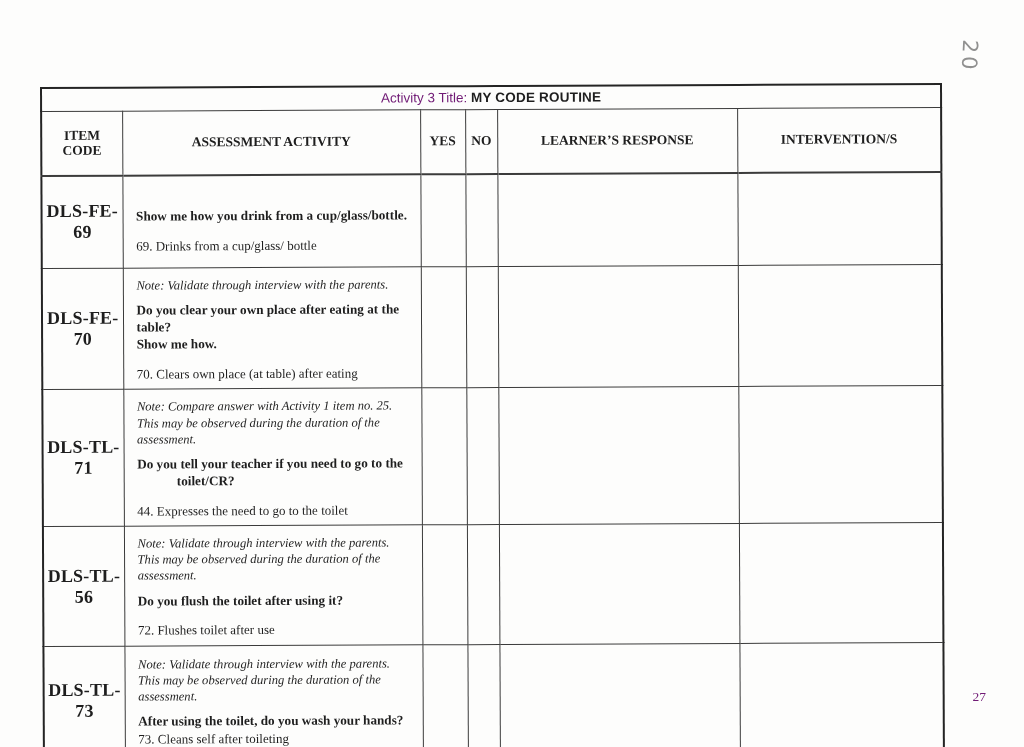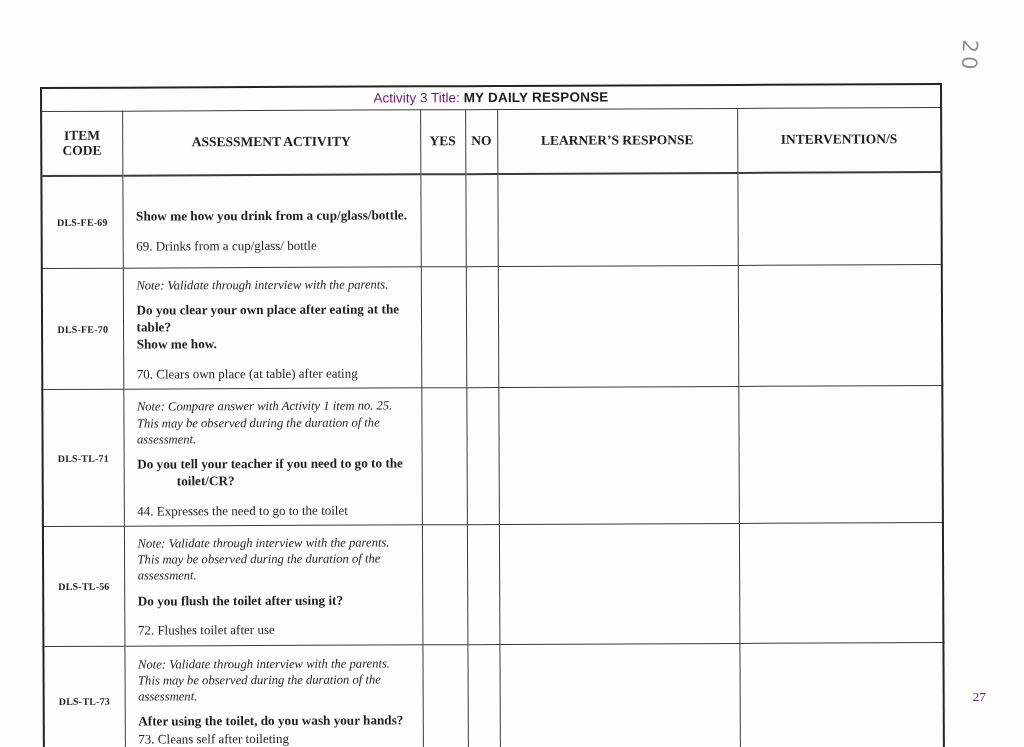--- a/index.html
+++ b/index.html
@@ -75,21 +75,21 @@
     text-align: center;
     padding: 16px 3px;
     line-height: 1.15;
     border-bottom-width: 2px;
   }
 
   
   .code-cell {
     text-align: center;
     font-weight: bold;
-    font-size: 10px;
+    font-size: 18px;
     letter-spacing: 0.2px;
     margin-left: 12px;
   }
 
   .activity-cell {
     vertical-align: top;
     padding: 9px 10px 6px 13px;
     font-size: 13px;
     line-height: 1.28;
   }
@@ -146,21 +146,21 @@
       <col style="width:45px">
       <col style="width:32px">
       <col style="width:240px">
       <col style="width:204px">
     </colgroup>
 
     <tbody>
         <tr class="title-row">
       <td colspan="6">
         <span class="title-label">Activity 3 Title:</span>
-        <span class="title-value">MY DAILY RESPONSE</span>
+        <span class="title-value">MY CODE ROUTINE</span>
       </td>
     </tr>
 
     <tr class="header-row">
       <th>ITEM CODE</th>
       <th>ASSESSMENT ACTIVITY</th>
       <th>YES</th>
       <th>NO</th>
       <th>LEARNER’S RESPONSE</th>
       <th>INTERVENTION/S</th>

